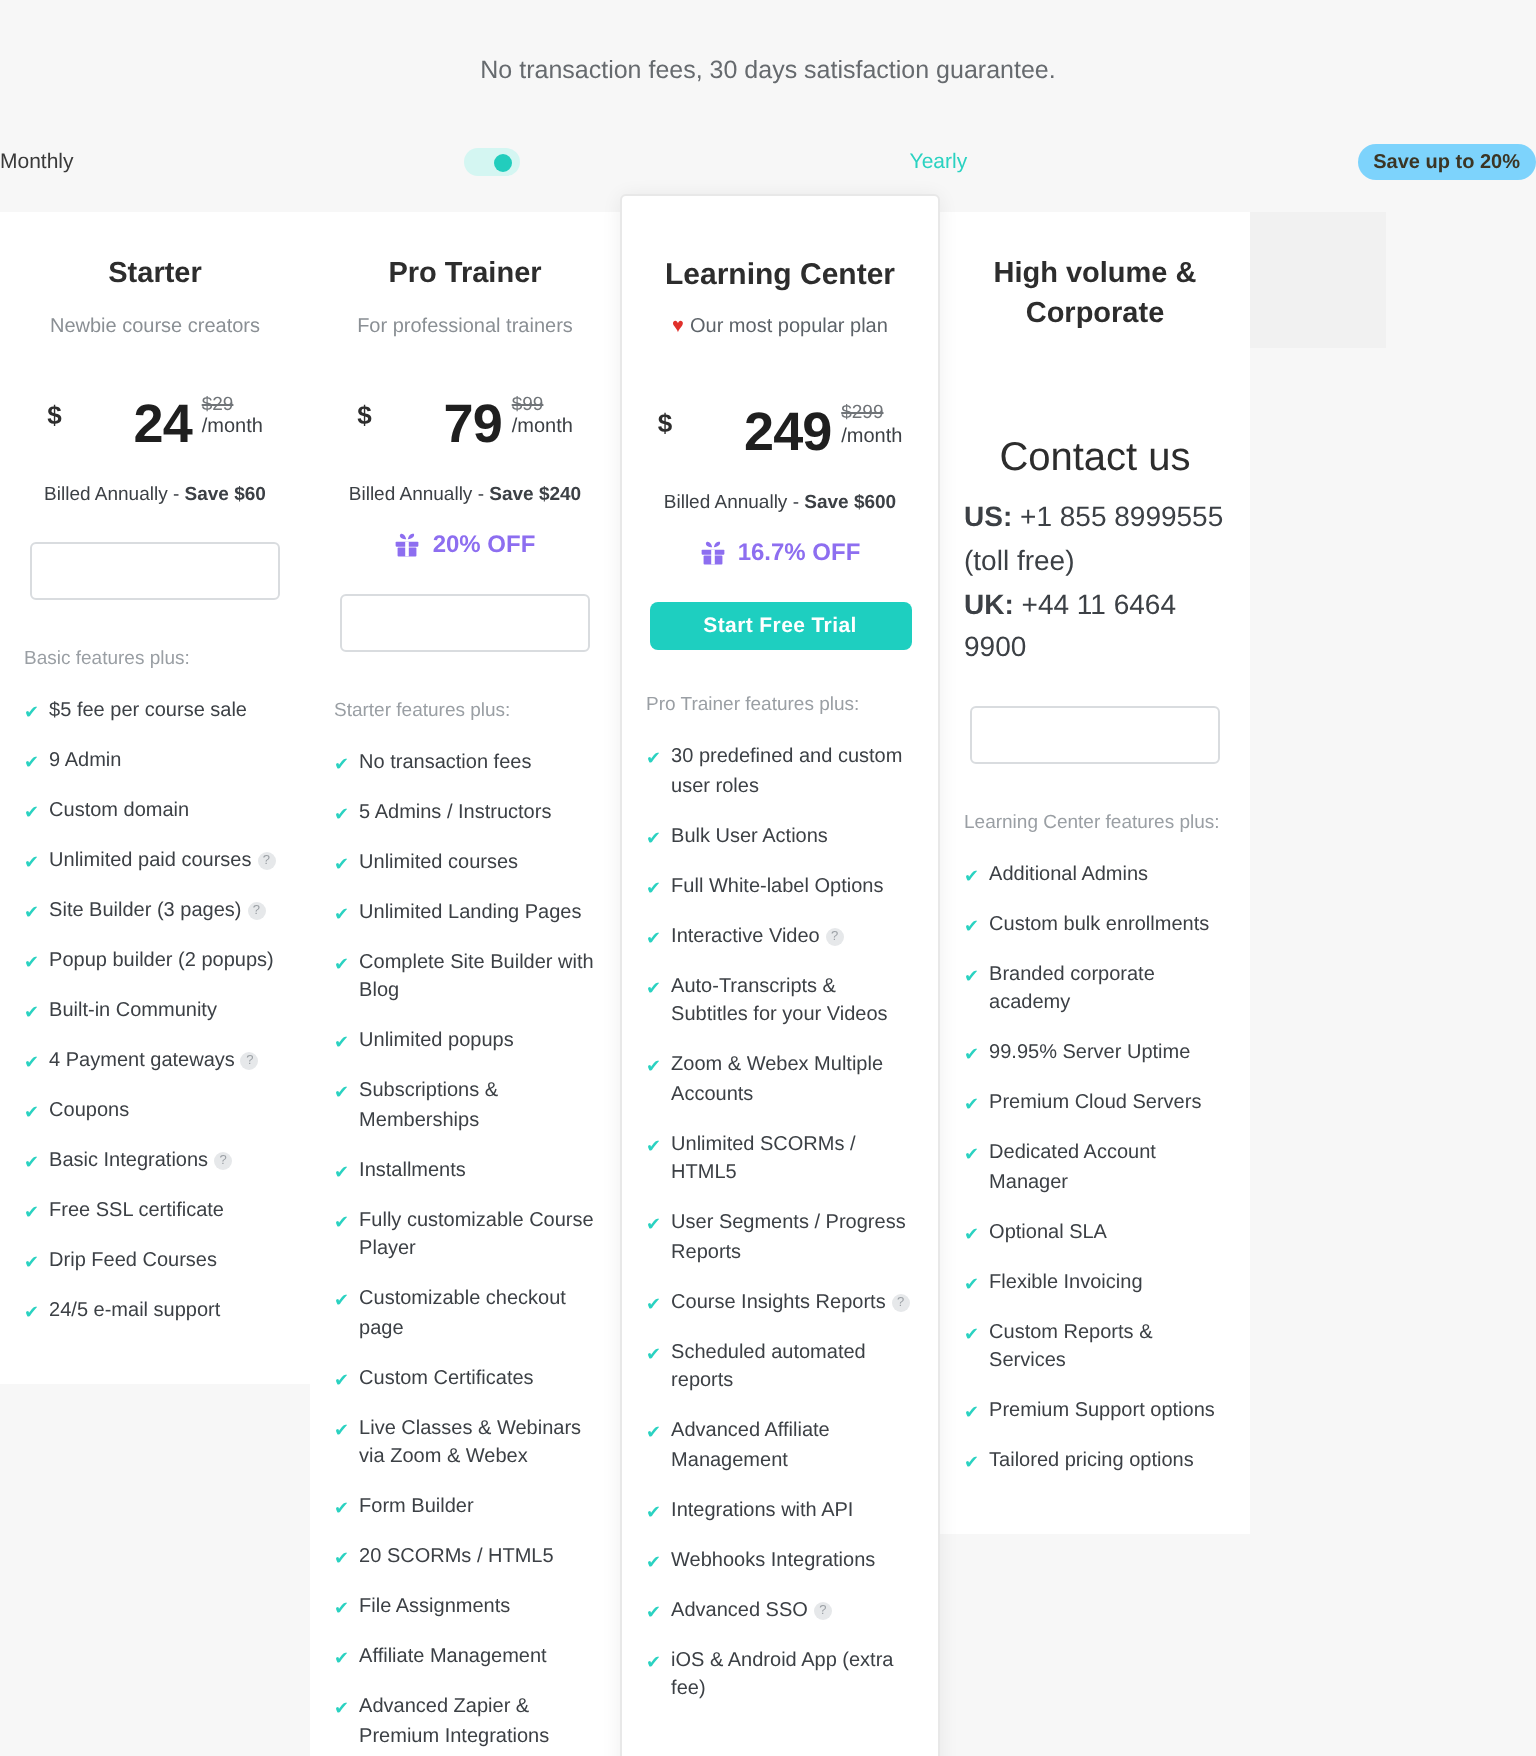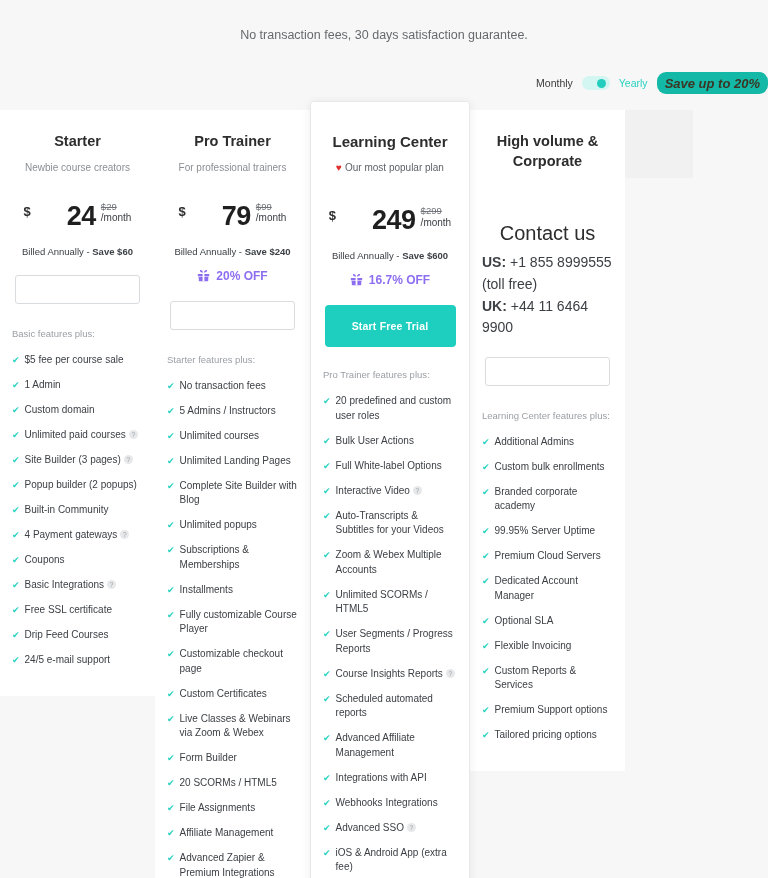--- a/index.html
+++ b/index.html
@@ -27,21 +27,21 @@
     margin-top: 20px;
     font-size: 12.5px;
     color: #666a6e;
   }
 
   
   .billing-row {
     margin-top: 30px;
     display: flex;
     align-items: center;
-    justify-content: flex-end;
+    justify-content: space-between;
     gap: 9px;
   }
 
   .billing-label { font-size: 10.5px; color: #3a3a3a; }
   .billing-label.is-active { color: #2ad2c1; }
 
   .toggle-switch {
     width: 28px;
     height: 14px;
     border-radius: 8px;
@@ -52,28 +52,27 @@
   }
   .toggle-knob {
     position: absolute;
     top: 2.5px; left: 15px;
     width: 9px; height: 9px;
     border-radius: 50%;
     background: #22cdbd;
   }
 
   .save-badge {
-    background: #14b8a6;
+    background: #7dd3fc;
     color: #3b3524;
-    font-size: 13px;
+    font-size: 10px;
     font-weight: bold;
     padding: 3.5px 8px;
     border-radius: 9px;
     white-space: nowrap;
-    font-style: italic;
   }
 
   
   .plans {
     position: relative;
     margin-top: 16px;
     display: flex;
     align-items: flex-start;
     padding: 0 0 0 0;
   }
@@ -199,42 +198,42 @@
     font-size: 14px;
     color: #3c4045;
     line-height: 1.55;
   }
   .contact-line b { font-weight: bold; }
 
   
   .discount-row {
     margin-top: 12px;
     display: flex;
-    align-items: flex-start;
+    align-items: flex-end;
     justify-content: center;
     gap: 6px;
     color: #8d6ef0;
     font-size: 12px;
     font-weight: bold;
   }
   .gift-icon { width: 13px; height: 13px; display: block; }
 
   
   .cta-wrap { margin-top: 18px; display: flex; justify-content: center; }
   .cta-outline {
     width: 125px;
     height: 29px;
     border: 1px solid #d9dcdf;
     border-radius: 3px;
     background: #fff;
     cursor: pointer;
   }
   .cta-solid {
     width: 131px;
-    height: 42px;
+    height: 24px;
     border: none;
     border-radius: 4px;
     background: #1ecfc0;
     color: #ffffff;
     font-size: 10.5px;
     font-weight: bold;
     font-family: "Liberation Sans", sans-serif;
     cursor: pointer;
     letter-spacing: 0.2px;
   }
@@ -316,21 +315,21 @@
           <button class="cta-outline"></button>
         </div>
         <div class="features-head">Basic features plus:</div>
         <ul class="feature-list">
           <li class="feature">
             <span class="check-icon">✔</span>
             <span class="feature-text"><span>$5 fee per course sale</span></span>
           </li>
           <li class="feature">
             <span class="check-icon">✔</span>
-            <span class="feature-text"><span>1 Admin</span></span>
+            <span class="feature-text"><span>9 Admin</span></span>
           </li>
           <li class="feature">
             <span class="check-icon">✔</span>
             <span class="feature-text"><span>Custom domain</span></span>
           </li>
           <li class="feature">
             <span class="check-icon">✔</span>
             <span class="feature-text"><span>Unlimited paid courses</span><span class="info-icon">?</span></span>
           </li>
           <li class="feature">
@@ -494,21 +493,21 @@
 </svg>
           <span>16.7% OFF</span>
         </div>
         <div class="cta-wrap">
           <button class="cta-solid">Start Free Trial</button>
         </div>
         <div class="features-head">Pro Trainer features plus:</div>
         <ul class="feature-list">
           <li class="feature">
             <span class="check-icon">✔</span>
-            <span class="feature-text"><span>20 predefined and custom user roles</span></span>
+            <span class="feature-text"><span>30 predefined and custom user roles</span></span>
           </li>
           <li class="feature">
             <span class="check-icon">✔</span>
             <span class="feature-text"><span>Bulk User Actions</span></span>
           </li>
           <li class="feature">
             <span class="check-icon">✔</span>
             <span class="feature-text"><span>Full White-label Options</span></span>
           </li>
           <li class="feature">

